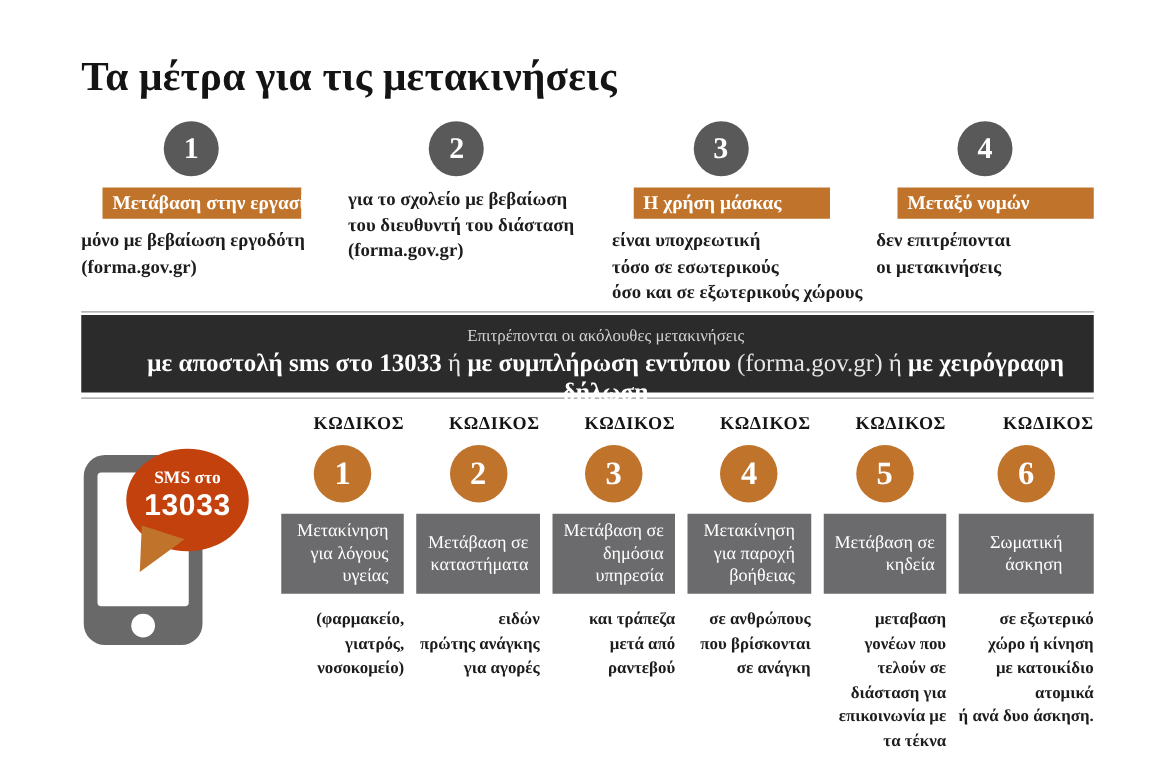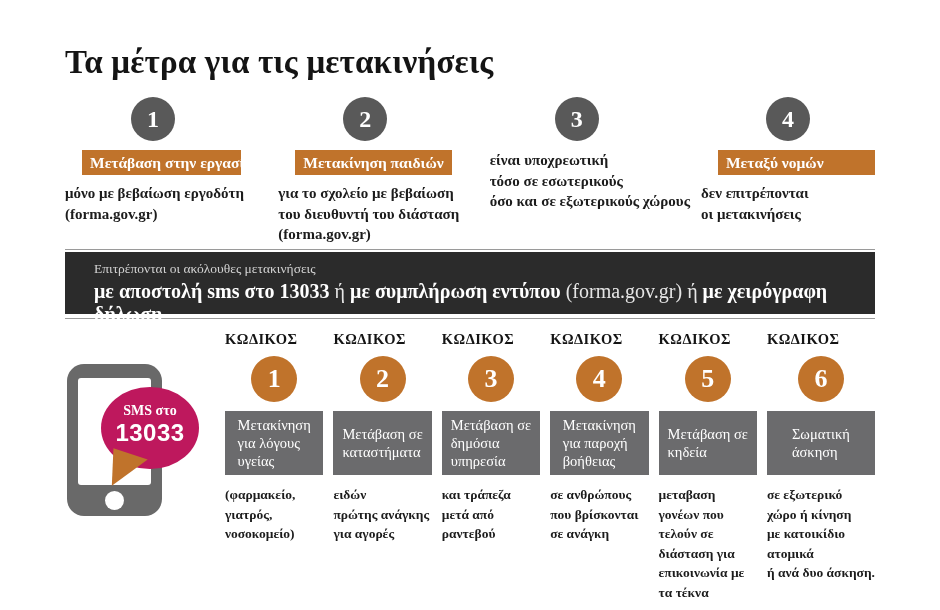--- a/index.html
+++ b/index.html
@@ -59,21 +59,21 @@
 
   
   .rule {
     margin-top:4px;
     border-top:1px solid #9a9a9a;
     height:3px;
   }
   .banner {
     background:#2b2b2b;
     height:62px;
-    text-align:left;
+    text-align:center;
     padding-top:9px;
     padding-left:29px;
   }
   .banner-line1 {
     color:#d2d2d2;
     font-size:13.5px;
     font-weight:400;
   }
   .banner-line2 {
     margin-top:3px;
@@ -110,23 +110,23 @@
   .phone-home {
     position:absolute;
     left:50%; bottom:6px;
     width:19px; height:19px;
     margin-left:-9.5px;
     border-radius:50%;
     background:#ffffff;
   }
   .bubble {
     position:absolute;
-    left:36px; top:56px;
+    left:36px; top:28px;
     width:98px; height:82px;
-    background:#be185d;
+    background:#c2410c;
     border-radius:50%;
     color:#ffffff;
     text-align:center;
     z-index:2;
   }
   .bubble-tail {
     position:absolute;
     left:6px; bottom:-20px;
     width:0; height:0;
     border-top:36px solid #c0732b;
@@ -137,21 +137,21 @@
   .bubble-l1 {
     margin-top:16px;
     font-size:14px; font-weight:700;
   }
   .bubble-l2 {
     font-family:"Liberation Sans","DejaVu Sans",sans-serif;
     font-size:24px; font-weight:700;
     letter-spacing:0.5px;
   }
 
-  .code-col { flex:1; text-align:left; }
+  .code-col { flex:1; text-align:right; }
   .code-label {
     font-size:14.5px; font-weight:700;
     letter-spacing:0.5px;
     color:#141414;
   }
   .code-circle {
     width:46px; height:46px;
     margin:8px auto 9px auto;
     border-radius:50%;
     background:#c0732b;
@@ -188,28 +188,28 @@
 
       <div class="measure">
         <div class="num-circle">1</div>
         <div class="measure-head">Μετάβαση στην εργασία</div>
         <div class="measure-body">μόνο με βεβαίωση εργοδότη
 (forma.gov.gr)</div>
       </div>
 
       <div class="measure w2">
         <div class="num-circle">2</div>
-        <div class="measure-head">Μετακίνηση παιδιών</div>
         <div class="measure-body">για το σχολείο με βεβαίωση
 του διευθυντή του διάσταση
 (forma.gov.gr)</div>
       </div>
 
       <div class="measure w2">
         <div class="num-circle">3</div>
+        <div class="measure-head">Η χρήση μάσκας</div>
         <div class="measure-body">είναι υποχρεωτική
 τόσο σε εσωτερικούς
 όσο και σε εξωτερικούς χώρους</div>
       </div>
 
       <div class="measure w2">
         <div class="num-circle">4</div>
         <div class="measure-head">Μεταξύ νομών</div>
         <div class="measure-body">δεν επιτρέπονται
 οι μετακινήσεις</div>

